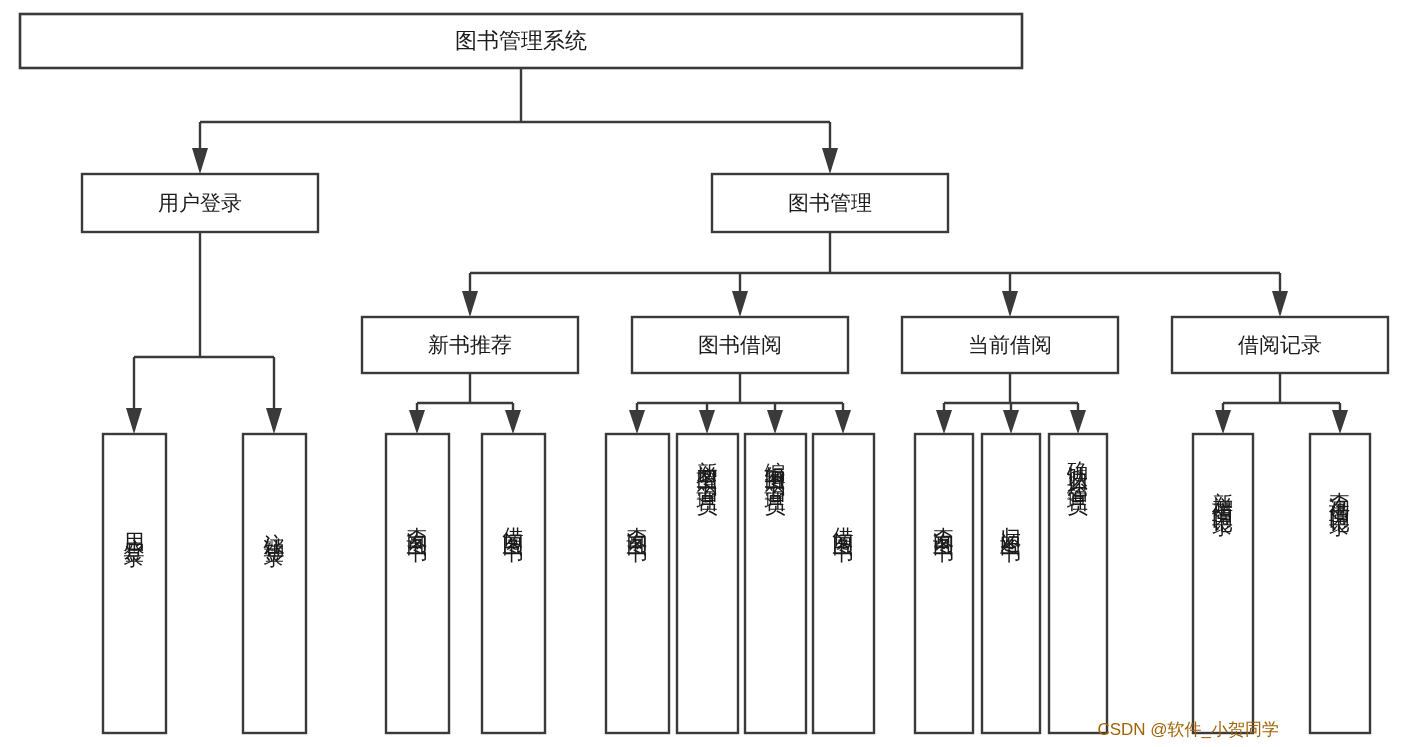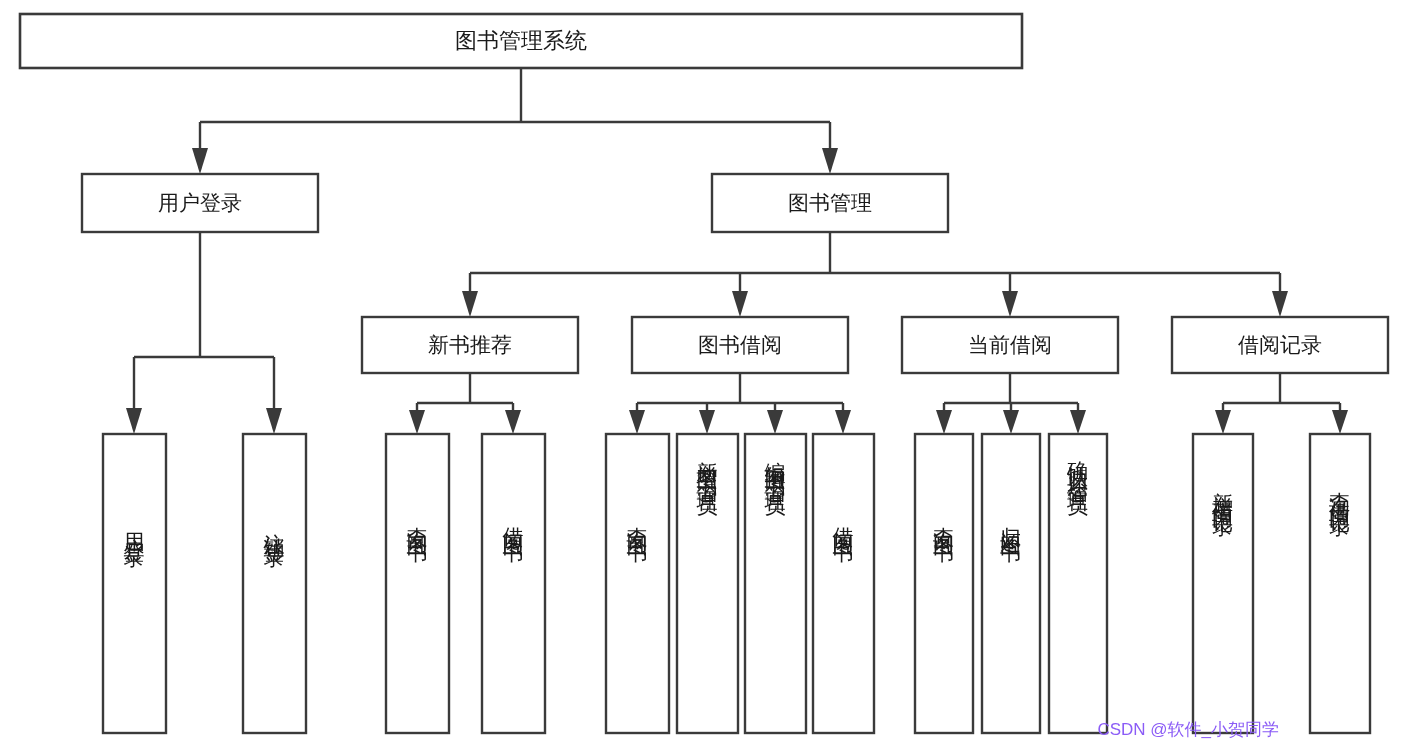--- a/index.html
+++ b/index.html
@@ -73,21 +73,21 @@
     letter-spacing: 5px;
     color: #1a1a1a;
     white-space: nowrap;
   }
   #watermark {
     position: absolute;
     right: 8px;
     bottom: 6px;
     font-family: "Liberation Sans", "DejaVu Sans", sans-serif;
     font-size: 17px;
-    color: #8b5cf6;
+    color: #a16207;
     white-space: nowrap;
   }
 </style>
 </head>
 <body>
 
 <div id="diagram-root">
 
   <svg id="flowchart" viewBox="0 0 1405 747">
 

